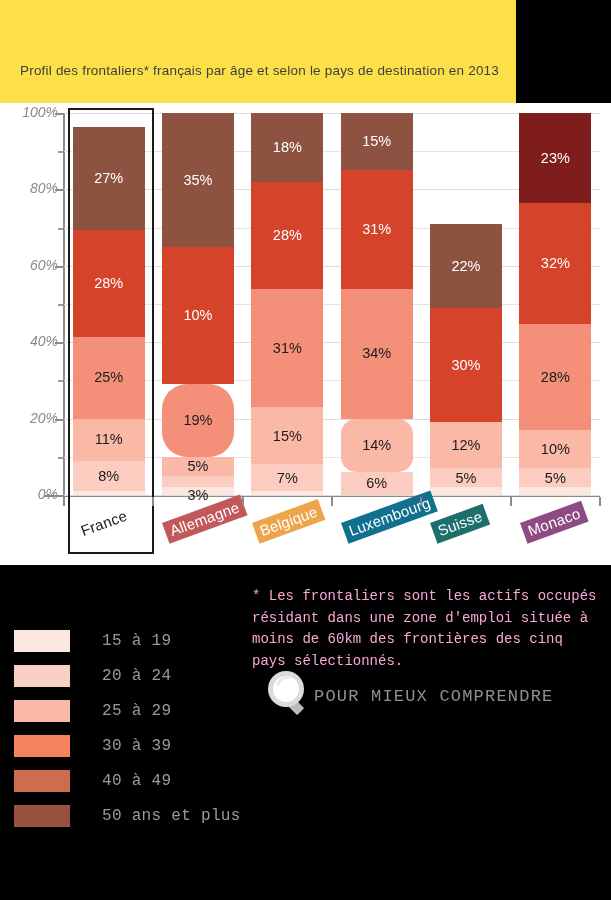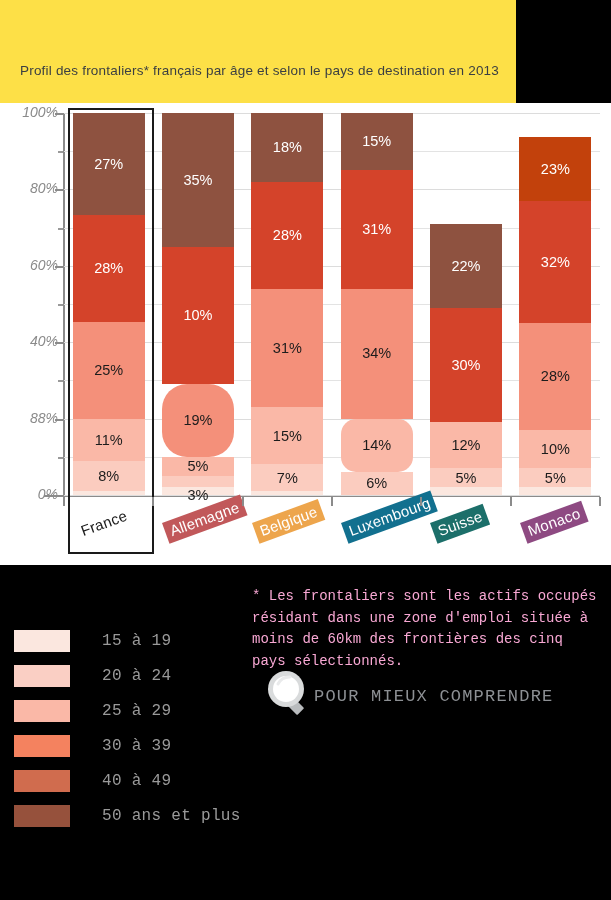--- a/index.html
+++ b/index.html
@@ -228,21 +228,21 @@
 <div id="title-band">
   <div id="chart-title">Profil des frontaliers* français par âge et selon le pays de destination en 2013</div>
 </div>
 
 <div id="chart-panel">
 
   <div id="y-labels">
       <div class="ytick" style="top: 382px;"></div>
       <div class="ylabel" style="top: 382px;">0%</div>
       <div class="ytick" style="top: 305.6px;"></div>
-      <div class="ylabel" style="top: 305.6px;">88%</div>
+      <div class="ylabel" style="top: 305.6px;">20%</div>
       <div class="ytick" style="top: 229.2px;"></div>
       <div class="ylabel" style="top: 229.2px;">40%</div>
       <div class="ytick" style="top: 152.8px;"></div>
       <div class="ylabel" style="top: 152.8px;">60%</div>
       <div class="ytick" style="top: 76.4px;"></div>
       <div class="ylabel" style="top: 76.4px;">80%</div>
       <div class="ytick" style="top: 0px;"></div>
       <div class="ylabel" style="top: 0px;">100%</div>
       <div class="ytick minor" style="top: 343.8px;"></div>
       <div class="ytick minor" style="top: 267.4px;"></div>
@@ -269,21 +269,21 @@
       </div>
     <div id="bars">
         <div class="bar" style="left: 8.66667px; height: 382px;">
           <div class="seg" style="background: rgb(251, 231, 223); height: 3.82px;"></div>
           <div class="seg" style="background: rgb(251, 204, 191); height: 30.56px;">
             <span class="seg-label dark">8%</span>
           </div>
           <div class="seg" style="background: rgb(250, 184, 167); height: 42.02px;">
             <span class="seg-label dark">11%</span>
           </div>
-          <div class="seg" style="background: rgb(244, 144, 122); height: 98px;">
+          <div class="seg" style="background: rgb(244, 144, 122); height: 82px;">
             <span class="seg-label dark">25%</span>
           </div>
           <div class="seg" style="background: rgb(212, 67, 42); height: 106.96px;">
             <span class="seg-label light">28%</span>
           </div>
           <div class="seg" style="background: rgb(142, 82, 64); height: 103.14px;">
             <span class="seg-label light">27%</span>
           </div>
         </div>
         <div class="bar" style="left: 98px; height: 382px;">
@@ -362,21 +362,21 @@
           </div>
           <div class="seg" style="background: rgb(250, 184, 167); height: 38.2px;">
             <span class="seg-label dark">10%</span>
           </div>
           <div class="seg" style="background: rgb(244, 144, 122); height: 106.96px;">
             <span class="seg-label dark">28%</span>
           </div>
           <div class="seg" style="background: rgb(212, 67, 42); height: 122.24px;">
             <span class="seg-label light">32%</span>
           </div>
-          <div class="seg" style="background: #c2410c; height: 64px;">
+          <div class="seg" style="background: #7f1d1d; height: 90px;">
             <span class="seg-label light">23%</span>
           </div>
         </div>
       </div>
   </div>
 
   <div id="france-highlight" style="left: 67.6667px; top: 5px; width: 82px; height: 442px;"></div>
   <div id="country-labels">
       <div class="country-label" style="background: transparent; color: rgb(26, 26, 26); left: 73px; top: 420px;">France</div>
       <div class="country-label" style="background: rgb(193, 88, 90); color: rgb(255, 255, 255); left: 162.333px; top: 420px;">Allemagne</div>

